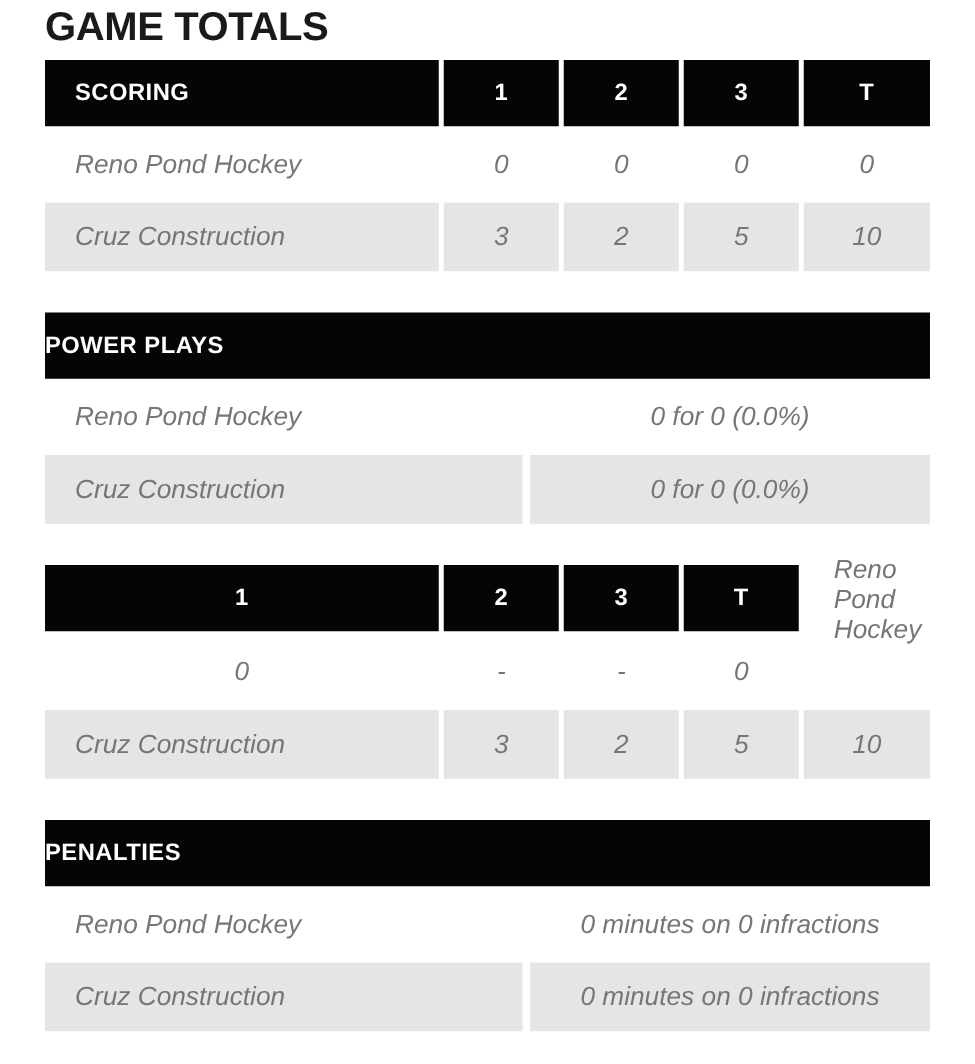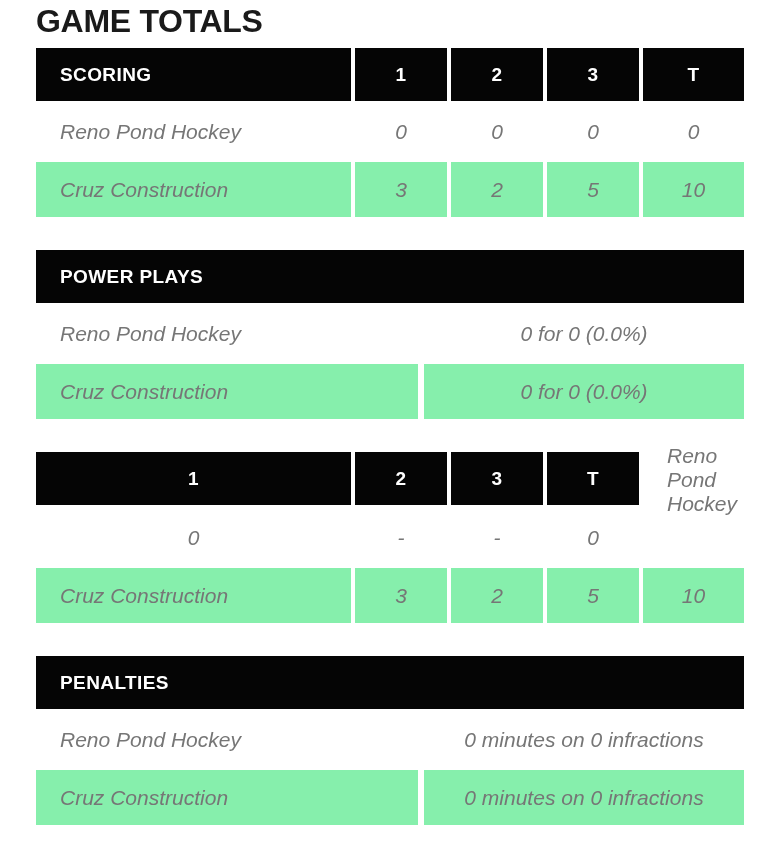--- a/index.html
+++ b/index.html
@@ -21,30 +21,30 @@
   .grid-s{display:grid;grid-template-columns:382px 320px;gap:3px 6px;}
   .hcell{
     background:#050505;color:#ffffff;height:53px;
     display:flex;align-items:center;justify-content:center;
     font-size:19px;font-weight:700;letter-spacing:0.4px;
     box-sizing:border-box;
   }
   .hcell.name{justify-content:flex-start;padding-left:24px;}
   .hbar{
     background:#050505;color:#ffffff;height:53px;
-    display:flex;align-items:center;padding-left:24px;
+    display:flex;align-items:center;
     font-size:19px;font-weight:700;letter-spacing:0.4px;
     box-sizing:border-box;margin-bottom:3px;
   }
   .cell{
     height:55px;display:flex;align-items:center;justify-content:center;
     font-size:21px;color:#767676;box-sizing:border-box;background:#ffffff;font-style:italic;
   }
   .cell.name{justify-content:flex-start;padding-left:24px;}
-  .alt .cell{background:#86efac;}
+  .alt .cell{background:#e5e5e5;}
 </style>
 </head>
 <body>
 
 <div class="page">
 
   <h1 class="page-title">GAME TOTALS</h1>
 
   <div class="sec">
     <div class="grid-p">

